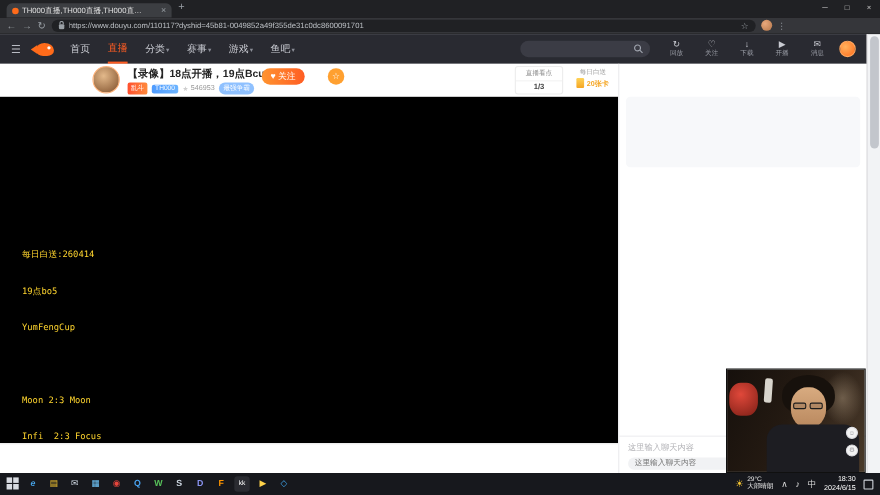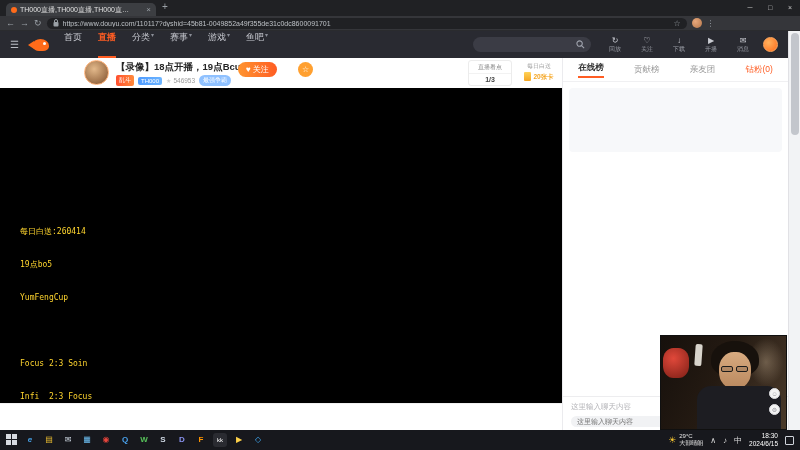--- a/index.html
+++ b/index.html
@@ -27,22 +27,22 @@
   
   .page{position:absolute;top:31px;left:0;width:788px;height:399px;background:#fff;overflow:hidden}
 
   .shead{position:absolute;top:0;left:0;width:788px;height:27px;background:#292a31;display:flex;align-items:center;padding:0 10px}
   .burger{font-size:10px;color:#b9bcc4;margin-right:9px}
   .fish{position:relative;width:24px;height:14px;margin-right:12px}
   .fishtail{position:absolute;left:0;top:3px;width:0;height:0;border-top:4px solid transparent;border-bottom:4px solid transparent;border-right:6px solid #ff6b1a}
   .fishbody{position:absolute;left:5px;top:1px;width:16px;height:12px;background:#ff6b1a;border-radius:60% 70% 50% 50%}
   .fisheye{position:absolute;left:15px;top:4px;width:3px;height:3px;background:#fff;border-radius:50%}
   .snav{display:flex;gap:16px;font-size:9px;color:#c9cbd2;align-items:stretch;height:27px}
-  .snav .item{display:flex;align-items:flex-start;gap:1px}
-  .snav .item.active{color:#ff5d23;font-weight:bold;border-bottom:2px solid #ff5d23}
+  .snav .item{display:flex;align-items:center;gap:1px}
+  .snav .item.active{color:#ff5d23;font-weight:normal;border-bottom:2px solid #ff5d23}
   .caret{font-size:6px;color:#8a8d96}
   .searchbox{margin-left:auto;width:118px;height:15px;background:#3b3c45;border-radius:8px;display:flex;align-items:center;justify-content:flex-end;padding:0 6px}
   .acts{display:flex;gap:8px;margin-left:12px}
   .act{width:24px;text-align:center}
   .act .i{font-size:8px;color:#c9cbd2;line-height:10px;display:block}
   .act .l{font-size:6px;color:#9a9da6;line-height:7px;display:block}
   .uavatar{width:15px;height:15px;border-radius:50%;background:radial-gradient(circle at 35% 35%,#ffb25e,#ff6b1a);margin-left:8px;border:1px solid #ffa75e;flex:none}
 
   .infobar{position:absolute;top:27px;left:0;width:562px;height:30px;background:#fff}
   .ravatar{position:absolute;left:84px;top:2px;width:25px;height:25px;border-radius:50%;background:radial-gradient(circle at 40% 35%,#e3b98b,#7d4e2a);border:1px solid #ffb37a}
@@ -247,39 +247,33 @@
       <span class="d2"><span class="cardic" data-name="card-icon"></span><span>20张卡</span></span>
     </div>
   </div>
 
   <div class="player" data-name="video-player">
     <div class="overlay" data-name="stream-overlay-text">
       <div>每日白送:260414</div>
       <div>19点bo5</div>
       <div>YumFengCup</div>
       <div></div>
-      <div>Focus 2:3 Soin</div>
+      <div>Moon 2:3 Moon</div>
       <div>Infi  2:3 Focus</div>
       <div>120   3:0 Soin</div>
       
       
       
       
       
     </div>
   </div>
   <div class="belowbar" data-name="player-bottom-bar"></div>
 
   <div class="sidebar" data-name="room-sidebar">
-    <div class="stabs" data-name="sidebar-tabs">
-      <span class="stab-active" data-name="tab-online-rank">在线榜</span>
-      <span data-name="tab-contribution-rank">贡献榜</span>
-      <span data-name="tab-fan-group">亲友团</span>
-      <span class="stab-hot" data-name="tab-diamond-fans">钻粉(0)</span>
-    </div>
     <div class="rankpanel" data-name="rank-list-panel"></div>
     <div class="chatdivider" data-name="chat-divider"></div>
     <div class="chathint" data-name="chat-placeholder-text">这里输入聊天内容</div>
     <div class="chatrow" data-name="chat-input-row">
       <input class="chatinput" data-name="chat-input" placeholder="这里输入聊天内容" style="">
       <span class="chatbtn" data-name="emoji-icon">☺</span>
       <span class="chatbtn" data-name="send-icon">▶</span>
     </div>
     <div class="floatcol" data-name="sidebar-float-buttons">
       <span class="fbtn" data-name="emoji-float-icon">☺</span>

